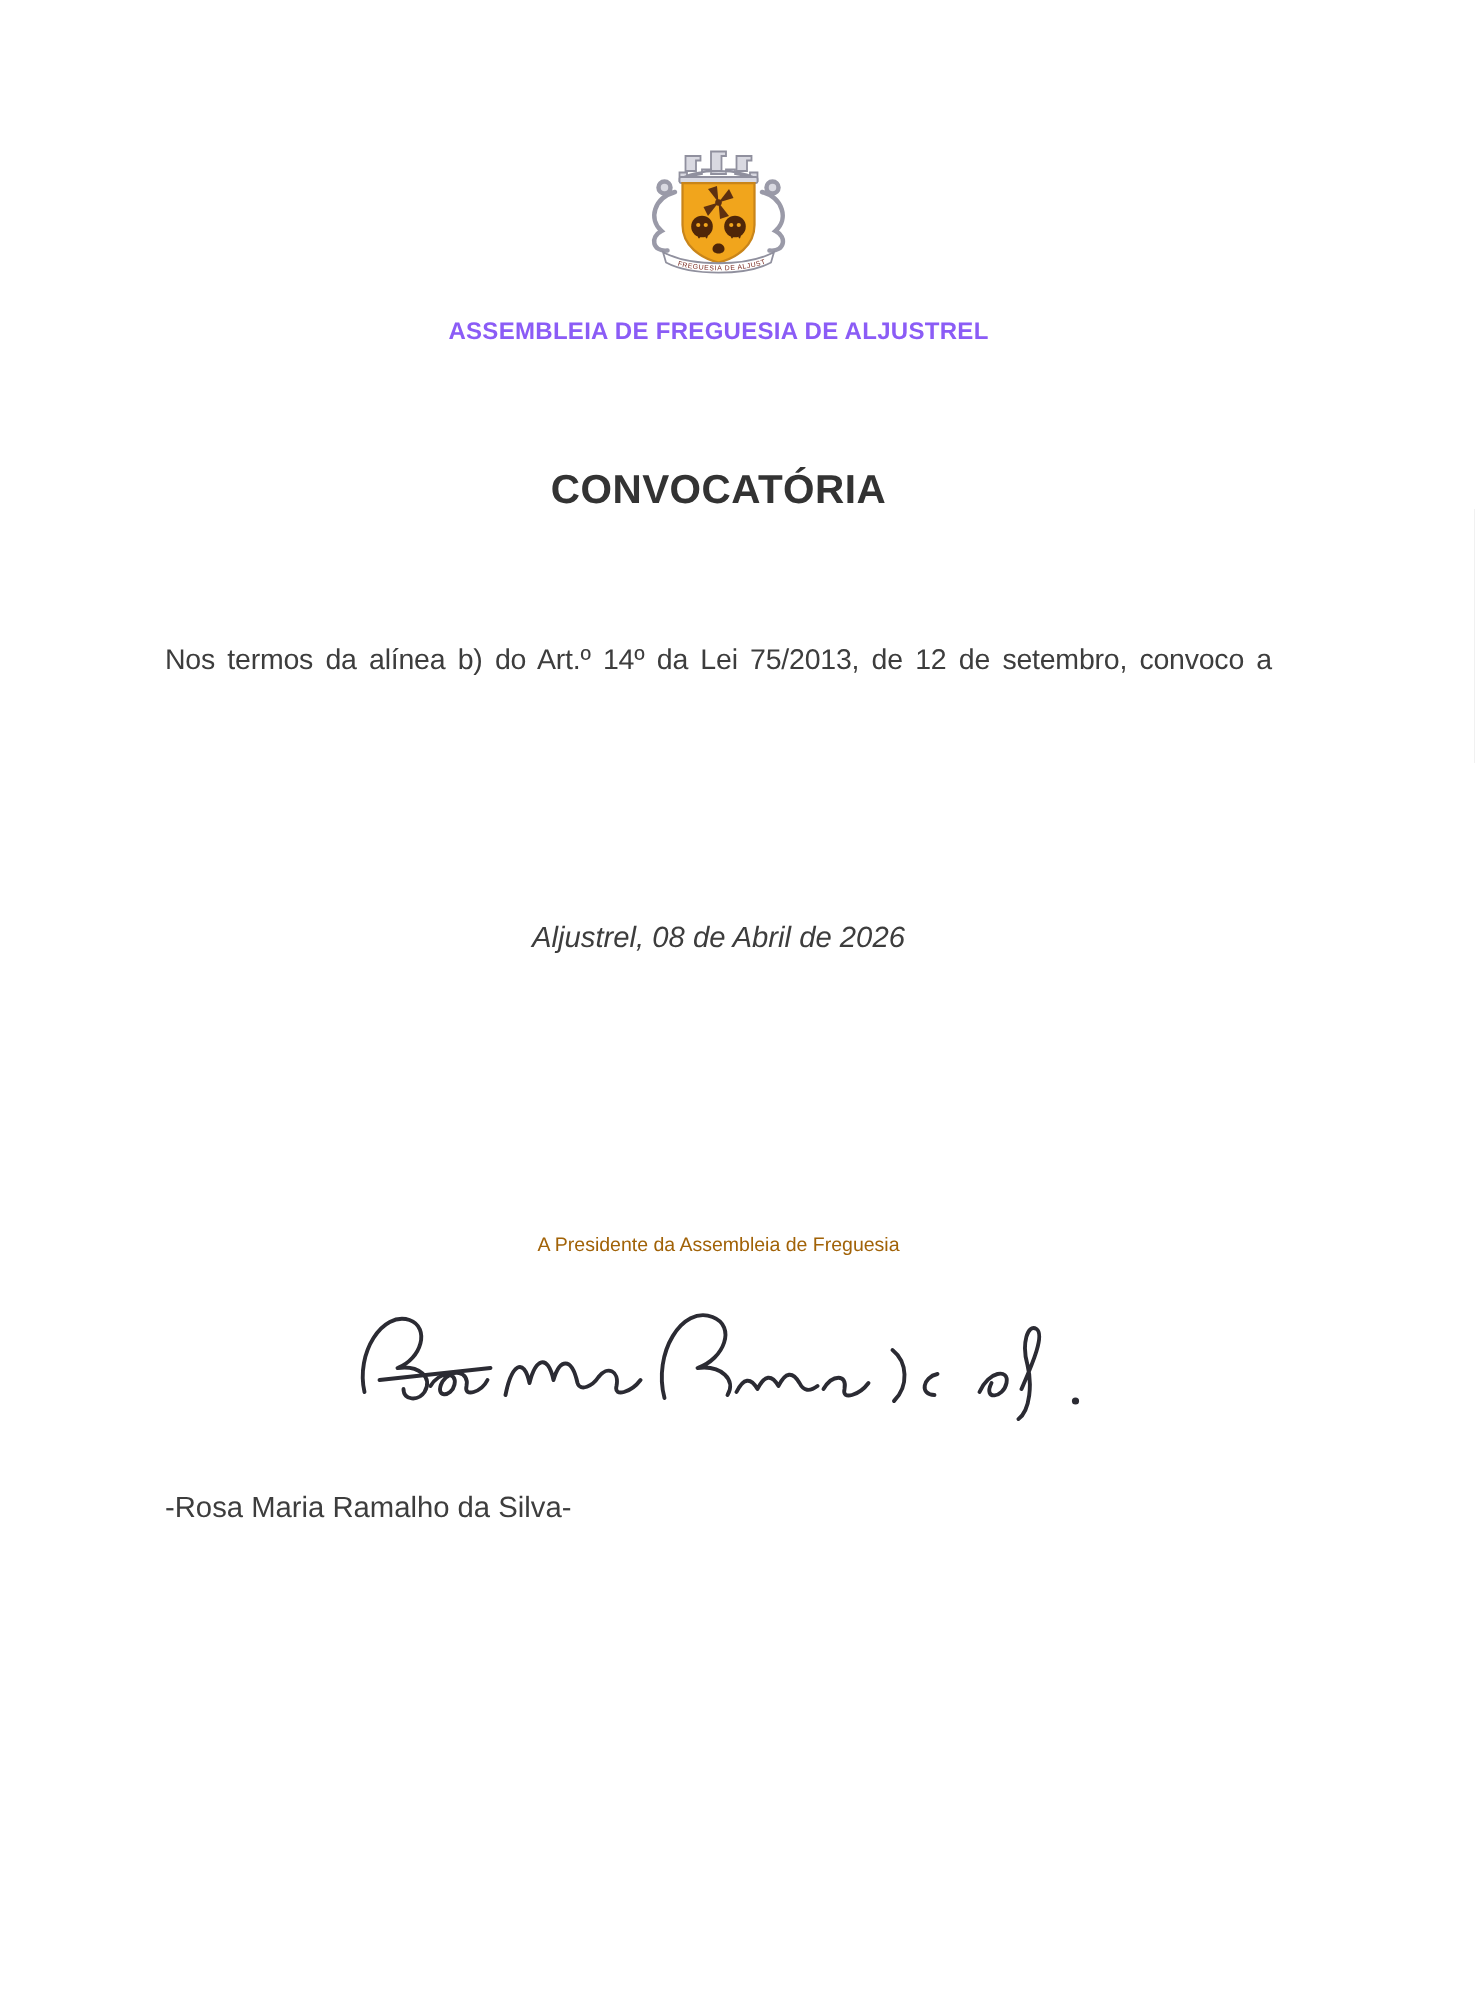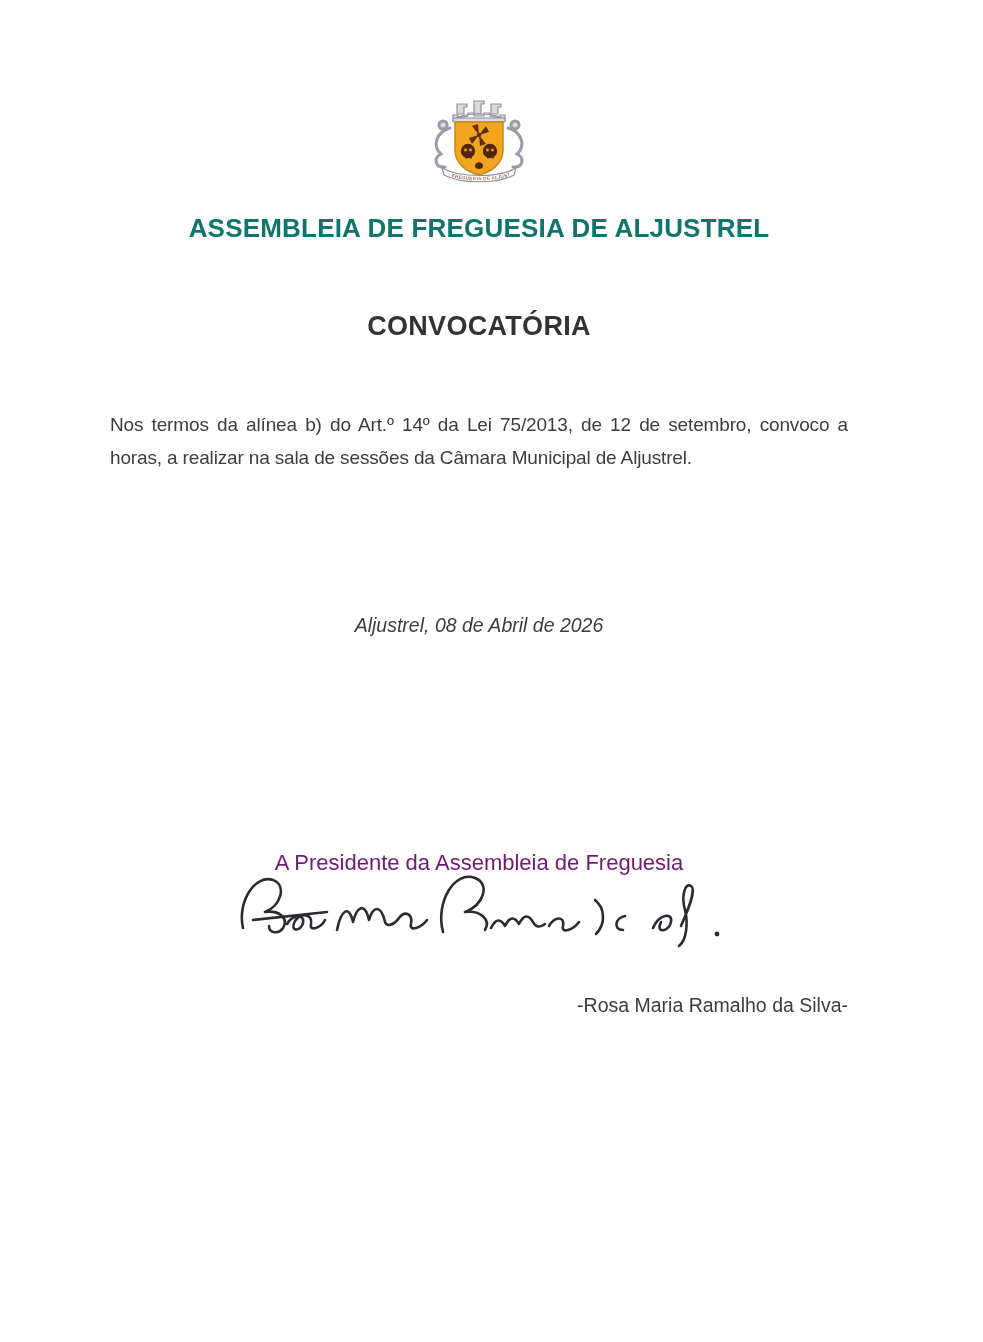--- a/index.html
+++ b/index.html
@@ -27,23 +27,23 @@
     transform: translateX(-50%);
     top: 92px;
     width: 118px;
     height: 98px;
   }
   .org-title {
     position: absolute;
     top: 213px;
     width: 100%;
     text-align: center;
-    font-size: 26px;
+    font-size: 16px;
     font-weight: bold;
-    color: #0f766e;
+    color: #8b5cf6;
     letter-spacing: 0.2px;
   }
   .doc-title {
     position: absolute;
     top: 311px;
     width: 100%;
     text-align: center;
     font-size: 27px;
     font-weight: bold;
     color: #333333;
@@ -52,51 +52,51 @@
   .body-par {
     position: absolute;
     top: 408px;
     width: 100%;
     font-size: 19px;
     line-height: 33px;
     color: #3d3d3d;
     letter-spacing: -0.15px;
   }
   .body-par .line { display: block; }
-  .body-par .just { text-align: justify; text-align-last: justify; }
+  .body-par .just { text-align: justify; text-align-last: justify; margin-top: 16px; }
   .dateline {
     position: absolute;
     top: 614px;
     width: 100%;
     text-align: center;
     font-size: 19.5px;
     color: #3d3d3d;
     font-style: italic;
   }
   .role-line {
     position: absolute;
-    top: 850px;
+    top: 822px;
     width: 100%;
     text-align: center;
-    font-size: 22px;
-    color: #701a75;
+    font-size: 13px;
+    color: #a16207;
   }
   .signature {
     position: absolute;
     top: 862px;
     left: 50%;
     transform: translateX(-50%);
     width: 500px;
     height: 112px;
   }
   .name-line {
     position: absolute;
     top: 994px;
     width: 100%;
-    text-align: right;
+    text-align: left;
     font-size: 19.5px;
     color: #3d3d3d;
   }
 </style>
 </head>
 <body>
 
 <div class="page">
   <div class="content">
 
@@ -153,21 +153,20 @@
         </g>
       </svg>
     </div>
 
     <div class="org-title">ASSEMBLEIA DE FREGUESIA DE ALJUSTREL</div>
 
     <div class="doc-title">CONVOCATÓRIA</div>
 
     <div class="body-par">
       <span class="line just">Nos termos da alínea b) do Art.º 14º da Lei 75/2013, de 12 de setembro, convoco a</span>
-      <span class="line">horas, a realizar na sala de sessões da Câmara Municipal de Aljustrel.</span>
     </div>
 
     <div class="dateline">Aljustrel, 08 de Abril de 2026</div>
 
     <div class="role-line">A Presidente da Assembleia de Freguesia</div>
 
     <div class="signature">
       <svg viewBox="0 0 500 112" width="500" height="112" fill="none" stroke="#2b2b33" stroke-width="2.6" stroke-linecap="round" stroke-linejoin="round">
 
         <path d="M14 66 C 8 40, 26 12, 44 18 C 58 23, 52 44, 36 50 C 50 48, 60 56, 54 66 C 50 72, 40 72, 40 64"></path>

